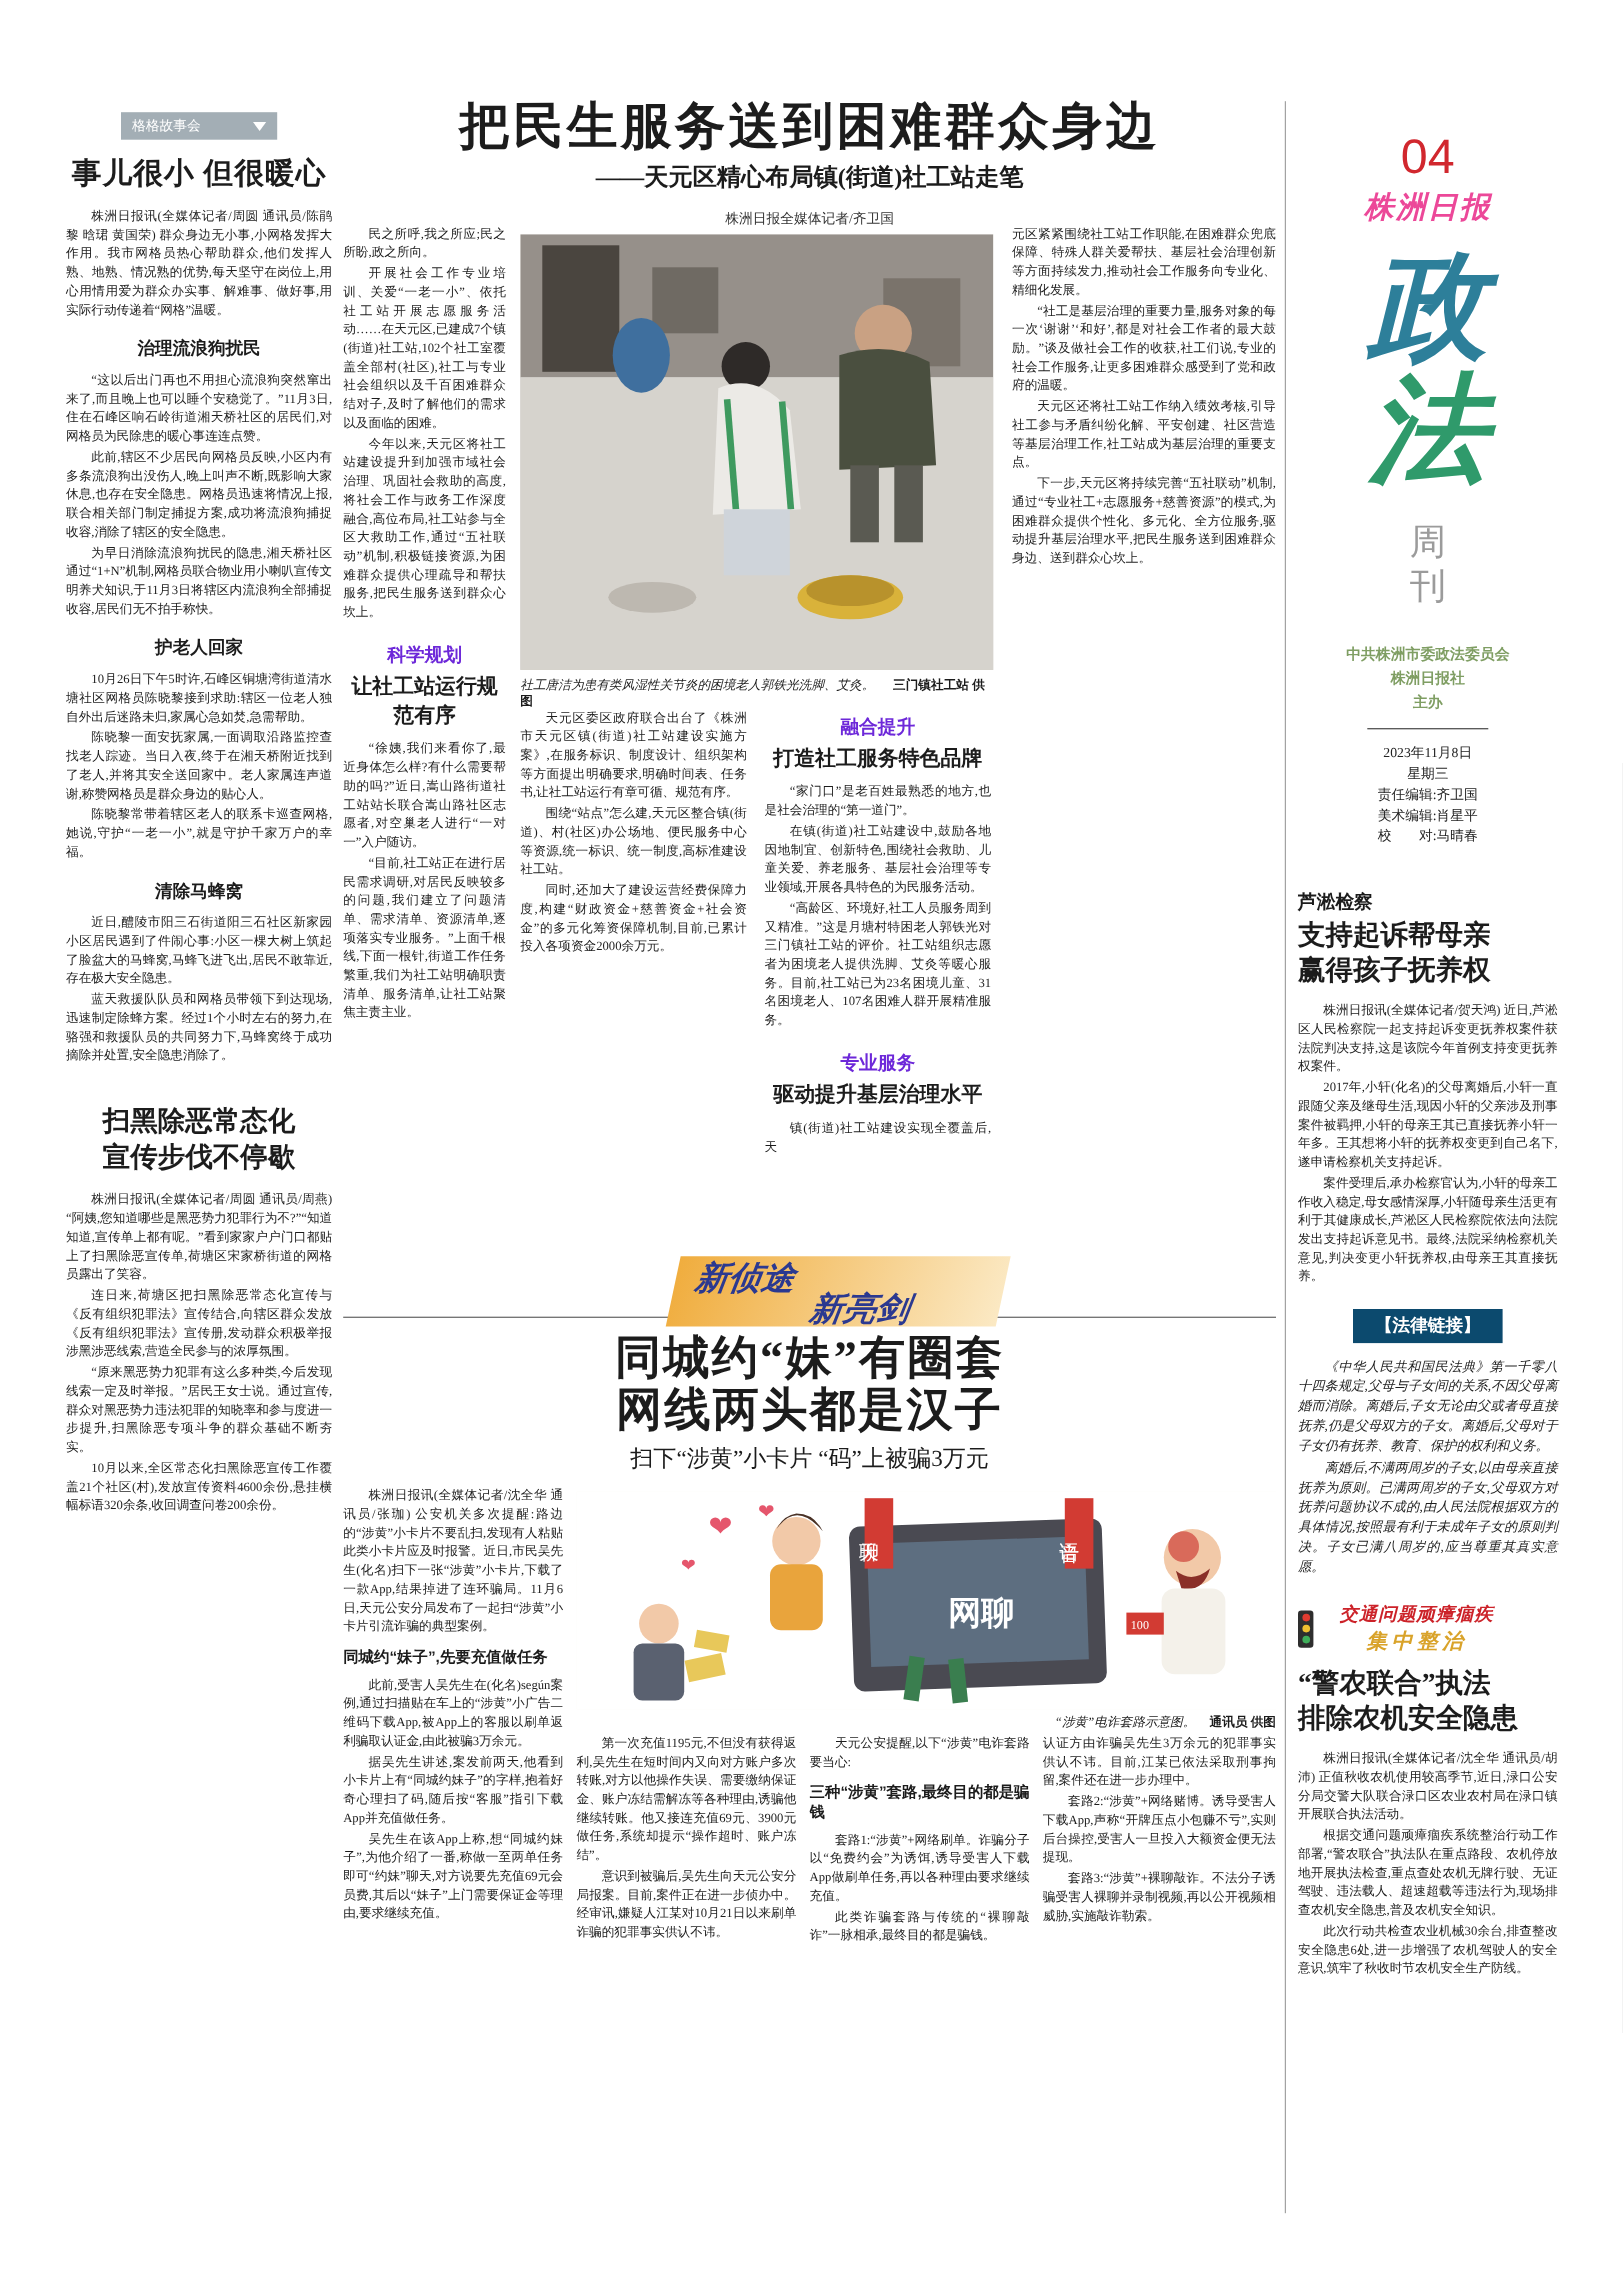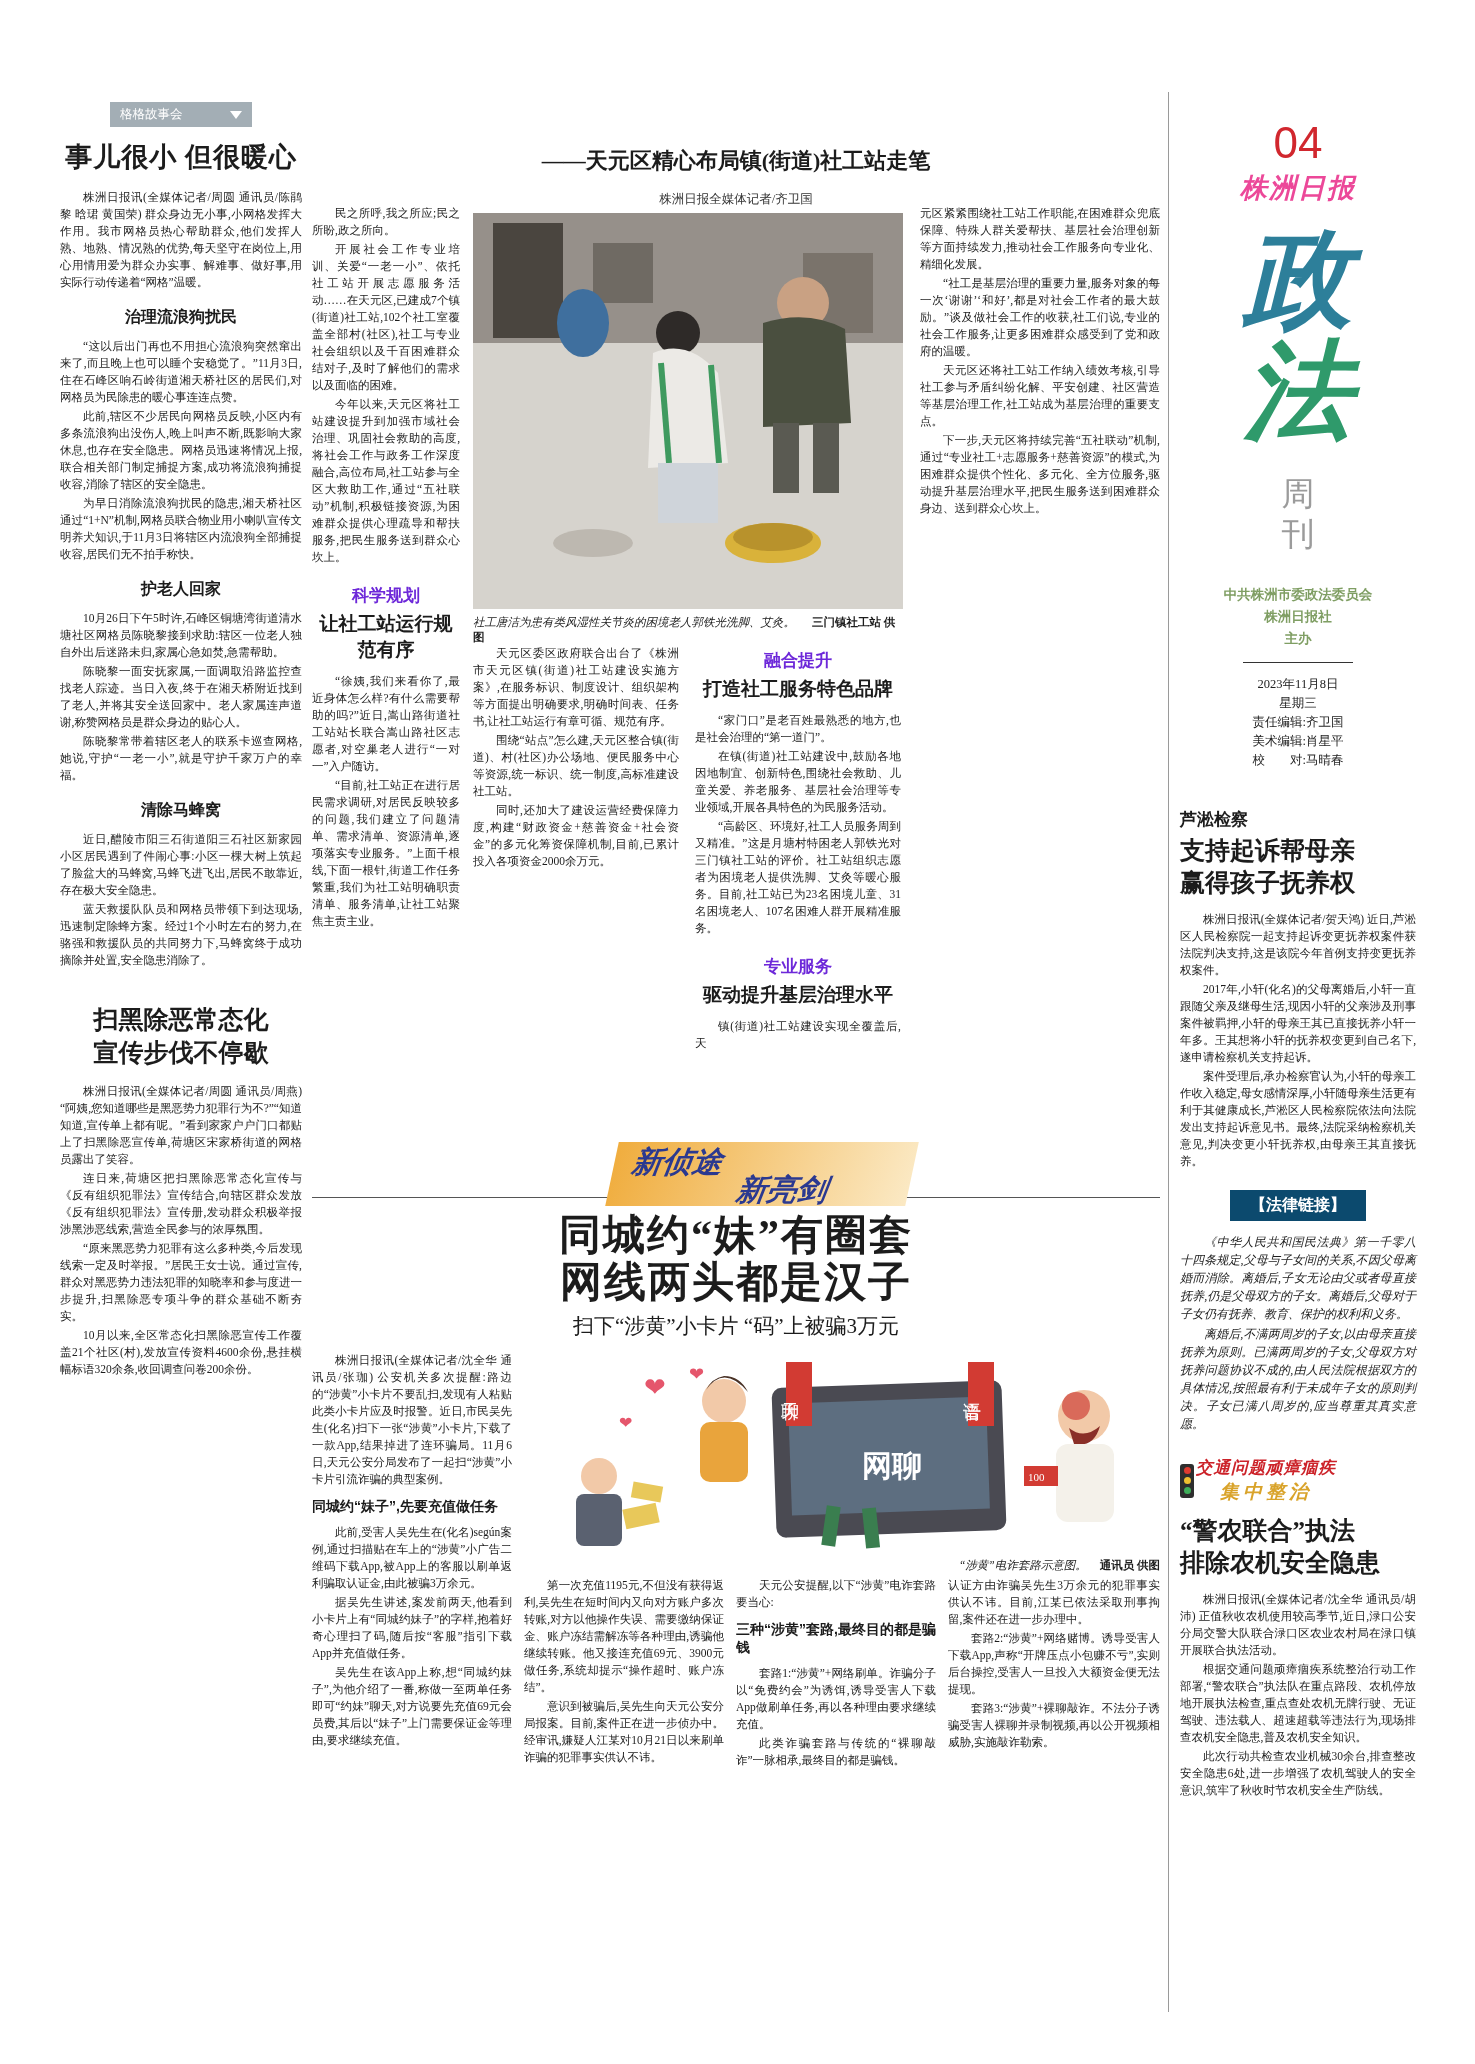--- a/index.html
+++ b/index.html
@@ -53,21 +53,21 @@
   .zhoukan{margin:26px auto 0 auto;text-align:center;color:#9b9b9b;font-size:33px;line-height:40px;}
   .zhoukan span{display:block;}
   .publisher{margin-top:30px;text-align:center;color:#7f9e63;font-size:13.5px;font-weight:bold;line-height:22px;}
   .pubrule{width:110px;height:1px;background:#333;margin:12px auto;}
   .dateblock{text-align:center;font-size:12.5px;line-height:19px;color:#222;}
   .rkick{font-size:17px;font-weight:bold;margin:38px 0 4px 0;}
   .rtitle{font-size:25px;font-weight:bold;line-height:32px;margin:0 0 12px 0;}
   .lawbadge{width:128px;margin:20px auto 12px auto;background:#0c4a6e;color:#ffffff;text-align:center;
       font-size:16px;font-weight:bold;padding:5px 4px;font-family:"Liberation Sans",sans-serif;}
   p.law{font-size:12px;line-height:18px;text-align:justify;text-indent:2em;font-style:italic;margin:0 0 2px 0;}
-  .traffic{display:flex;align-items:center;gap:2px;margin:24px 0 10px 0;}
+  .traffic{display:flex;align-items:center;gap:24px;margin:24px 0 10px 0;}
   .traffic .txt{font-style:italic;font-weight:bold;font-family:"Liberation Sans",sans-serif;}
   .traffic .t1{color:#cc2229;font-size:16.5px;letter-spacing:1px;}
   .traffic .t2{color:#d9a32a;font-size:19px;letter-spacing:4px;text-align:center;}
   .tlight{position:relative;width:14px;height:34px;background:#2e2e2e;border-radius:3px;flex:0 0 auto;}
   .tlight i{position:absolute;left:3.5px;width:7px;height:7px;border-radius:50%;}
   .tlight .r{top:3px;background:#e03b30;} .tlight .y{top:13px;background:#f0c030;} .tlight .g{top:23px;background:#3fae5a;}
 </style>
 </head>
 <body>
 
@@ -98,20 +98,21 @@
     <div class="lefttitle2">
       <span>扫黑除恶常态化</span><br>
       <span>宣传步伐不停歇</span>
     </div>
     <p class="body">株洲日报讯(全媒体记者/周圆 通讯员/周燕) “阿姨,您知道哪些是黑恶势力犯罪行为不?”“知道知道,宣传单上都有呢。”看到家家户户门口都贴上了扫黑除恶宣传单,荷塘区宋家桥街道的网格员露出了笑容。</p>
     <p class="body">连日来,荷塘区把扫黑除恶常态化宣传与《反有组织犯罪法》宣传结合,向辖区群众发放《反有组织犯罪法》宣传册,发动群众积极举报涉黑涉恶线索,营造全民参与的浓厚氛围。</p>
     <p class="body">“原来黑恶势力犯罪有这么多种类,今后发现线索一定及时举报。”居民王女士说。通过宣传,群众对黑恶势力违法犯罪的知晓率和参与度进一步提升,扫黑除恶专项斗争的群众基础不断夯实。</p>
     <p class="body">10月以来,全区常态化扫黑除恶宣传工作覆盖21个社区(村),发放宣传资料4600余份,悬挂横幅标语320余条,收回调查问卷200余份。</p>
   </div>
 
+  <div class="mainhead hei">把民生服务送到困难群众身边</div>
   <div class="mainsub">——天元区精心布局镇(街道)社工站走笔</div>
   <div class="byline">
     <span class="rule"></span>
     <span>株洲日报全媒体记者/齐卫国</span>
     <span class="rule"></span>
   </div>
 
   <div class="main-article">
 
     <div class="photo">

